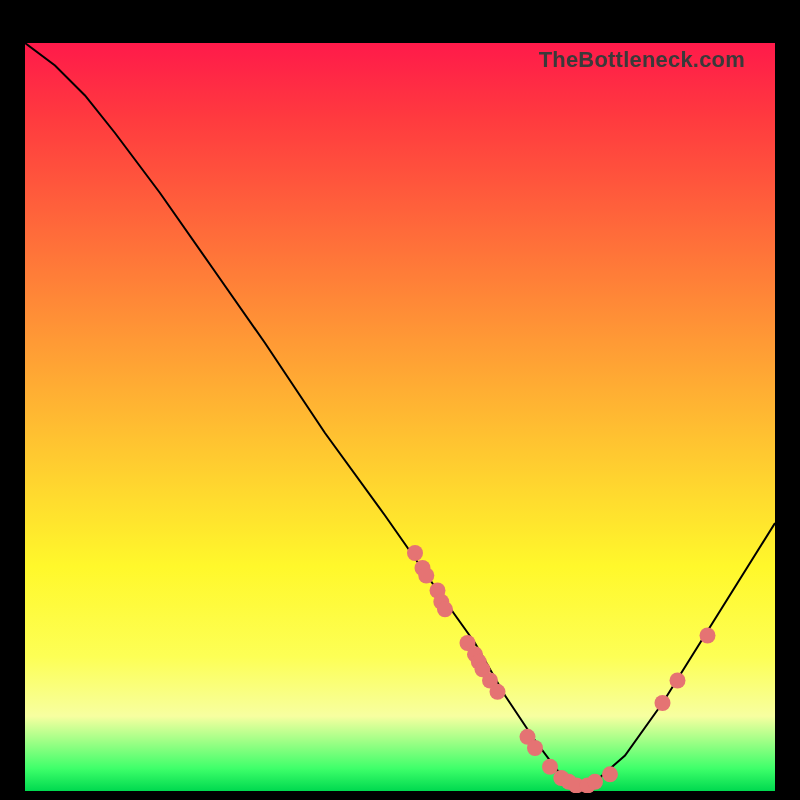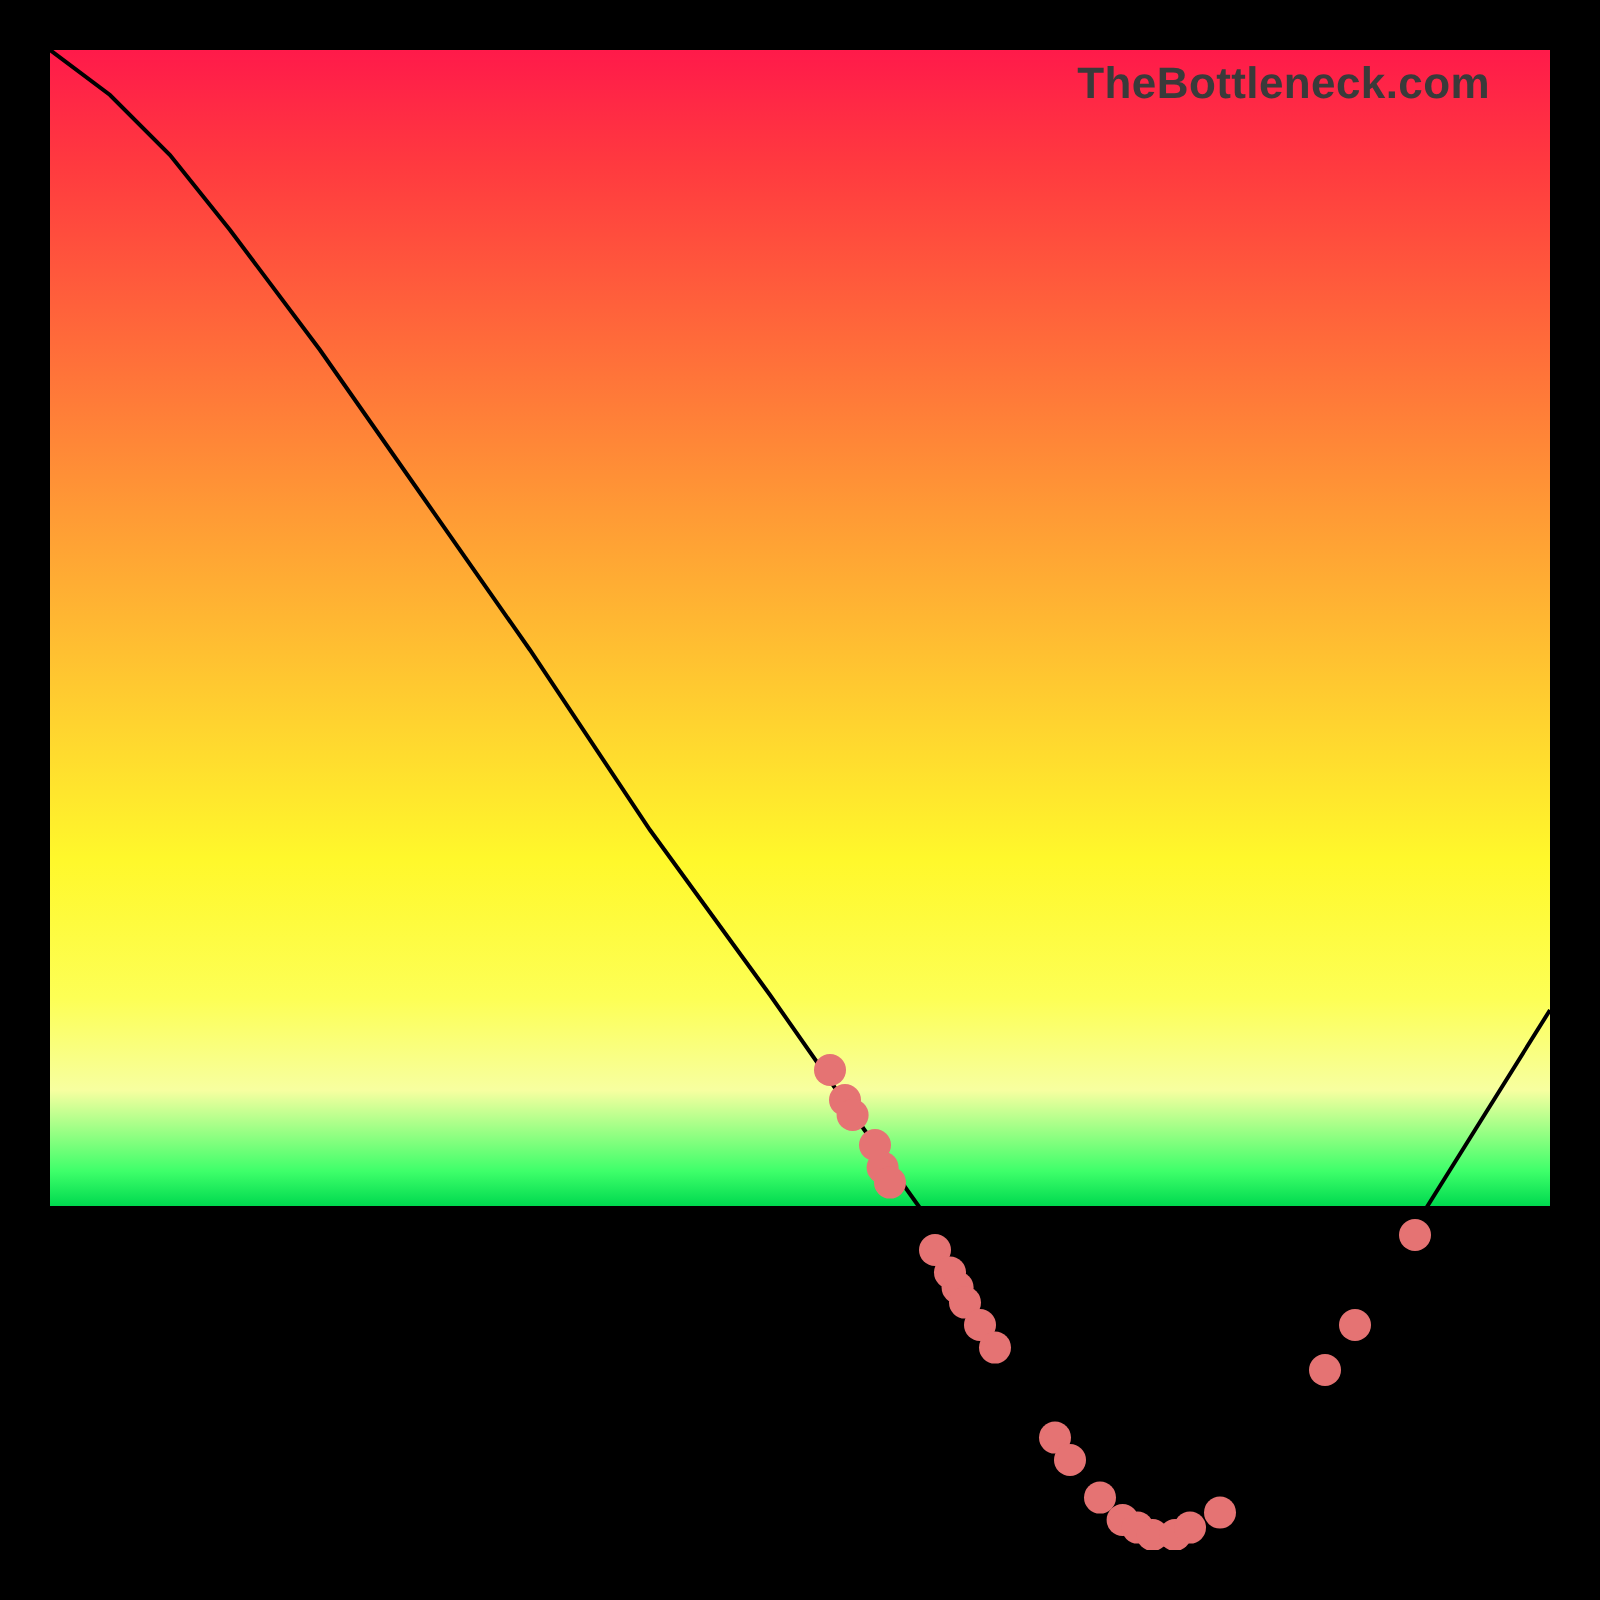--- a/index.html
+++ b/index.html
@@ -7,23 +7,23 @@
     padding: 0;
     width: 800px;
     height: 800px;
     background: #000;
     overflow: hidden;
     font-family: Arial, Helvetica, sans-serif;
   }
   .frame {
     position: absolute;
     left: 25px;
-    top: 25px;
+    top: 43px;
     width: 750px;
-    height: 578px;
+    height: 748px;
     background: linear-gradient(to bottom,
       #ff1a4a 0%,
       #ff3a3f 10%,
       #ff6a3a 25%,
       #ff9a35 40%,
       #ffc930 55%,
       #fff82b 70%,
       #fdff55 82%,
       #f7ffa0 90%,
       #3eff6a 97%,

